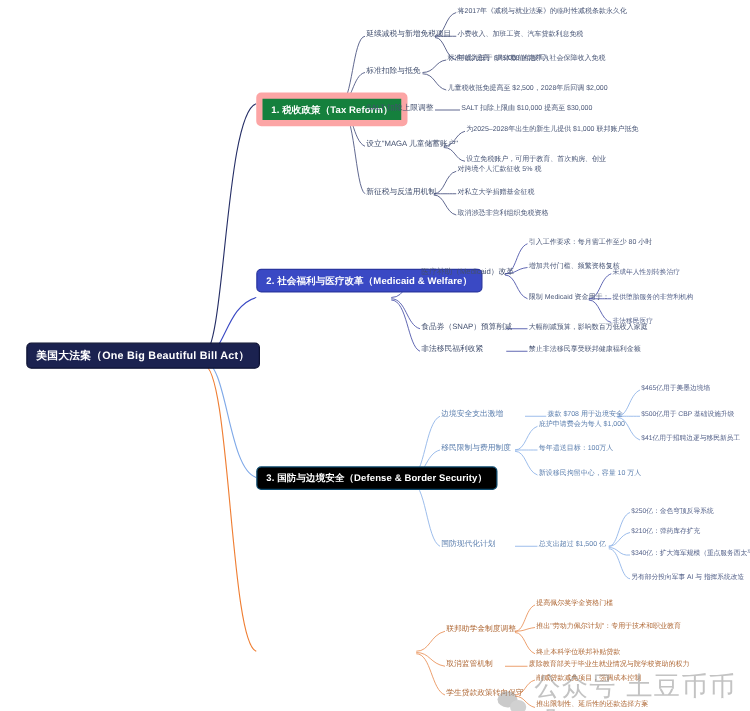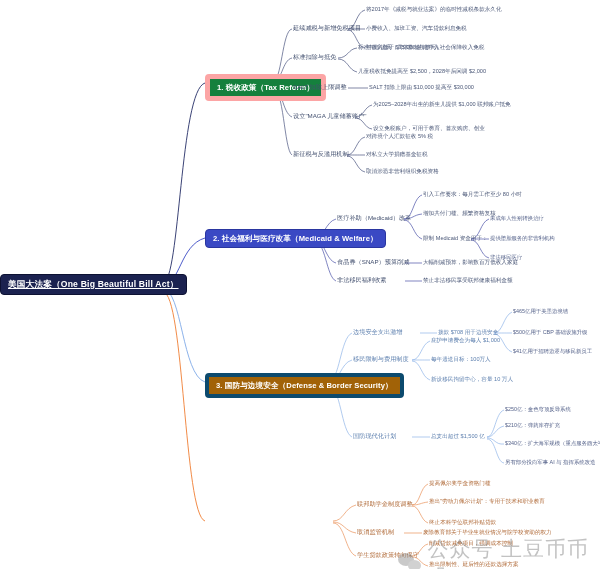--- a/index.html
+++ b/index.html
@@ -14,21 +14,21 @@
     background:#1b2250;color:#ffffff;border:1px solid #0d1233;border-radius:4px;
     font-size:8.6px;font-weight:bold;padding:5px 7px;letter-spacing:.2px;
   }
   
   .topic{
     border-radius:4px;font-size:7.6px;font-weight:bold;padding:4.5px 7px;
     color:#ffffff;letter-spacing:.1px;
   }
   .topic.t1{background:#15803d;border:5px solid #fca5a5;}
   .topic.t2{background:#3a49c4;border:1px solid #2a36a0;}
-  .topic.t3{background:#a16207;border:4px solid #0c4a6e;}
+  .topic.t3{background:#000000;border:1px solid #0c4a6e;}
   .topic.t4{background:#ef7e33;border:1px solid #dd6c22;}
 
   
   .sub{font-size:6.2px;color:#43506f;}
   .sub.s3{color:#5c7fae;}
   .sub.s4{color:#b06a38;}
   
   .leaf{font-size:5.6px;color:#4a5777;}
   .leaf.l3{color:#5c7fae;}
   .leaf.l4{color:#b06a38;}
@@ -131,21 +131,21 @@
       <path d="M412,505 C420,505 420,503 428,502"></path>
       <path d="M412,506 C420,506 420,520 428,523"></path>
 
       <path d="M404,533 L422,533"></path>
 
       <path d="M412,556 C420,556 420,546 428,544"></path>
       <path d="M412,557 C420,557 420,564 428,566"></path>
     </g>
   </svg>
 
-  <div class="node root" style="left:0;top:274px;text-decoration:underline;">美国大法案（One Big Beautiful Bill Act）</div>
+  <div class="node root" style="left:21px;top:274px;">美国大法案（One Big Beautiful Bill Act）</div>
 
   <div class="node topic t1" style="left:205px;top:74px;">1. 税收政策（Tax Reform）</div>
 
   <div class="node sub" style="left:293px;top:25px;">延续减税与新增免税项目</div>
   <div class="node leaf" style="left:366px;top:7px;">将2017年《减税与就业法案》的临时性减税条款永久化</div>
   <div class="node leaf" style="left:366px;top:26px;">小费收入、加班工资、汽车贷款利息免税</div>
   <div class="node leaf" style="left:366px;top:45px;">年收入低于 $75,000 的老年人社会保障收入免税</div>
 
   <div class="node sub" style="left:293px;top:54px;">标准扣除与抵免</div>
   <div class="node leaf" style="left:358px;top:45px;">标准扣除提高（具体数值待披写）</div>
@@ -156,21 +156,21 @@
 
   <div class="node sub" style="left:293px;top:113px;">设立"MAGA 儿童储蓄账户"</div>
   <div class="node leaf" style="left:373px;top:102px;">为2025–2028年出生的新生儿提供 $1,000 联邦账户抵免</div>
   <div class="node leaf" style="left:373px;top:126px;">设立免税账户，可用于教育、首次购房、创业</div>
 
   <div class="node sub" style="left:293px;top:151px;">新征税与反滥用机制</div>
   <div class="node leaf" style="left:366px;top:134px;">对跨境个人汇款征收 5% 税</div>
   <div class="node leaf" style="left:366px;top:152px;">对私立大学捐赠基金征税</div>
   <div class="node leaf" style="left:366px;top:169px;">取消涉恐非营利组织免税资格</div>
 
-  <div class="node topic t2" style="left:205px;top:229px;">2. 社会福利与医疗改革（Medicaid &amp; Welfare）</div>
+  <div class="node topic t2" style="left:205px;top:215px;">2. 社会福利与医疗改革（Medicaid &amp; Welfare）</div>
 
   <div class="node sub" style="left:337px;top:215px;">医疗补助（Medicaid）改革</div>
   <div class="node leaf" style="left:423px;top:192px;">引入工作要求：每月需工作至少 80 小时</div>
   <div class="node leaf" style="left:423px;top:211px;">增加共付门槛、频繁资格复核</div>
   <div class="node leaf" style="left:423px;top:236px;">限制 Medicaid 资金用于：</div>
   <div class="node leaf4" style="left:490px;top:216px;">未成年人性别转换治疗</div>
   <div class="node leaf4" style="left:490px;top:236px;">提供堕胎服务的非营利机构</div>
   <div class="node leaf4" style="left:490px;top:255px;">非法移民医疗</div>
 
   <div class="node sub" style="left:337px;top:259px;">食品券（SNAP）预算削减</div>

